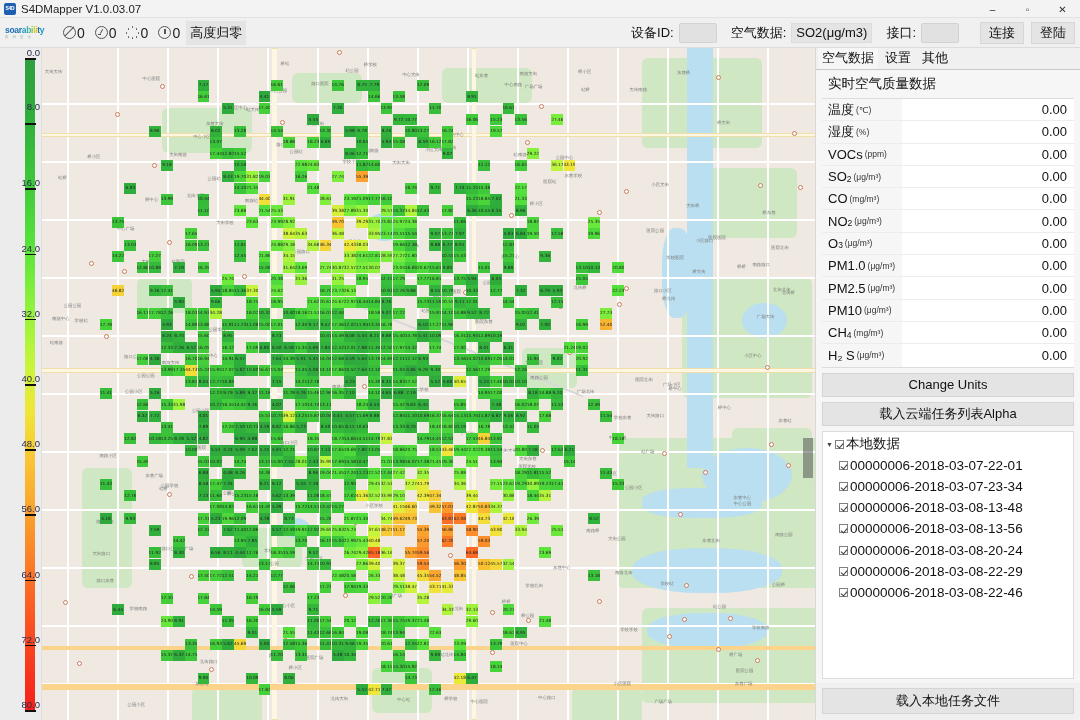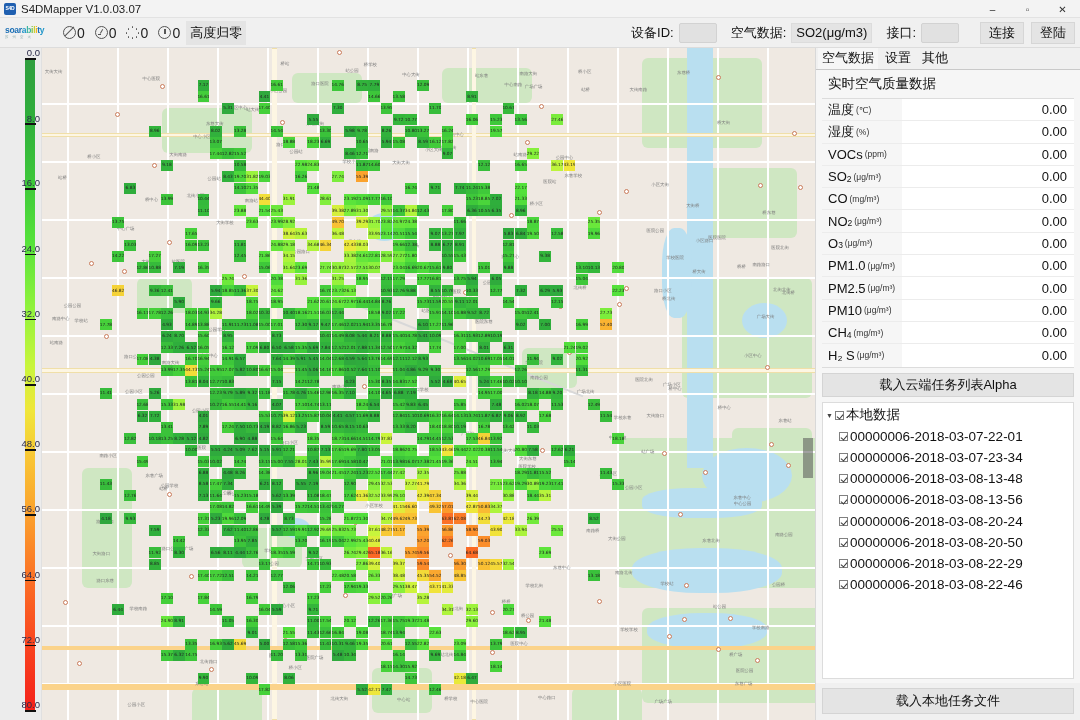--- a/index.html
+++ b/index.html
@@ -254,21 +254,21 @@
 </div>
 
 <div id="body">
 
   <div id="colorbar-wrap">
     <div id="colorbar"></div>
     <div id="cb-ticks">
         <div class="cb-tick" style="top: 10px;"></div>
         <div class="cb-lbl" style="top: -1px;">0.0</div>
         <div class="cb-tick" style="top: 75.2px;"></div>
-        <div class="cb-lbl" style="top: 65px;">8.0</div>
+        <div class="cb-lbl" style="top: 53px;">8.0</div>
         <div class="cb-tick" style="top: 140.4px;"></div>
         <div class="cb-lbl" style="top: 129.4px;">16.0</div>
         <div class="cb-tick" style="top: 205.6px;"></div>
         <div class="cb-lbl" style="top: 194.6px;">24.0</div>
         <div class="cb-tick" style="top: 270.8px;"></div>
         <div class="cb-lbl" style="top: 259.8px;">32.0</div>
         <div class="cb-tick" style="top: 336px;"></div>
         <div class="cb-lbl" style="top: 325px;">40.0</div>
         <div class="cb-tick" style="top: 401.2px;"></div>
         <div class="cb-lbl" style="top: 390.2px;">48.0</div>
@@ -1452,20 +1452,21 @@
           </div>
           <div class="row">
             <div class="nm">CH<sub>4</sub><span class="u">(mg/m³)</span></div>
             <div class="val">0.00</div>
           </div>
           <div class="row">
             <div class="nm">H₂ S<span class="u">(μg/m³)</span></div>
             <div class="val">0.00</div>
           </div>
         </div>
+      <div class="pbtn">Change Units</div>
       <div class="pbtn">载入云端任务列表Alpha</div>
       <div id="tree">
           <div class="tnode">
             <span class="arr">▼</span>
             <span class="cbx"></span>
             <span>本地数据</span>
           </div>
           <div class="tnode titem">
             <span class="cbx"></span>
             <span>00000006-2018-03-07-22-01</span>
@@ -1481,24 +1482,20 @@
           <div class="tnode titem">
             <span class="cbx"></span>
             <span>00000006-2018-03-08-13-56</span>
           </div>
           <div class="tnode titem">
             <span class="cbx"></span>
             <span>00000006-2018-03-08-20-24</span>
           </div>
           <div class="tnode titem">
             <span class="cbx"></span>
-            <span>00000006-2018-03-08-20-50</span>
-          </div>
-          <div class="tnode titem">
-            <span class="cbx"></span>
             <span>00000006-2018-03-08-22-29</span>
           </div>
           <div class="tnode titem">
             <span class="cbx"></span>
             <span>00000006-2018-03-08-22-46</span>
           </div>
         </div>
     </div>
     <div id="bottom-btn">载入本地任务文件</div>
   </div>

